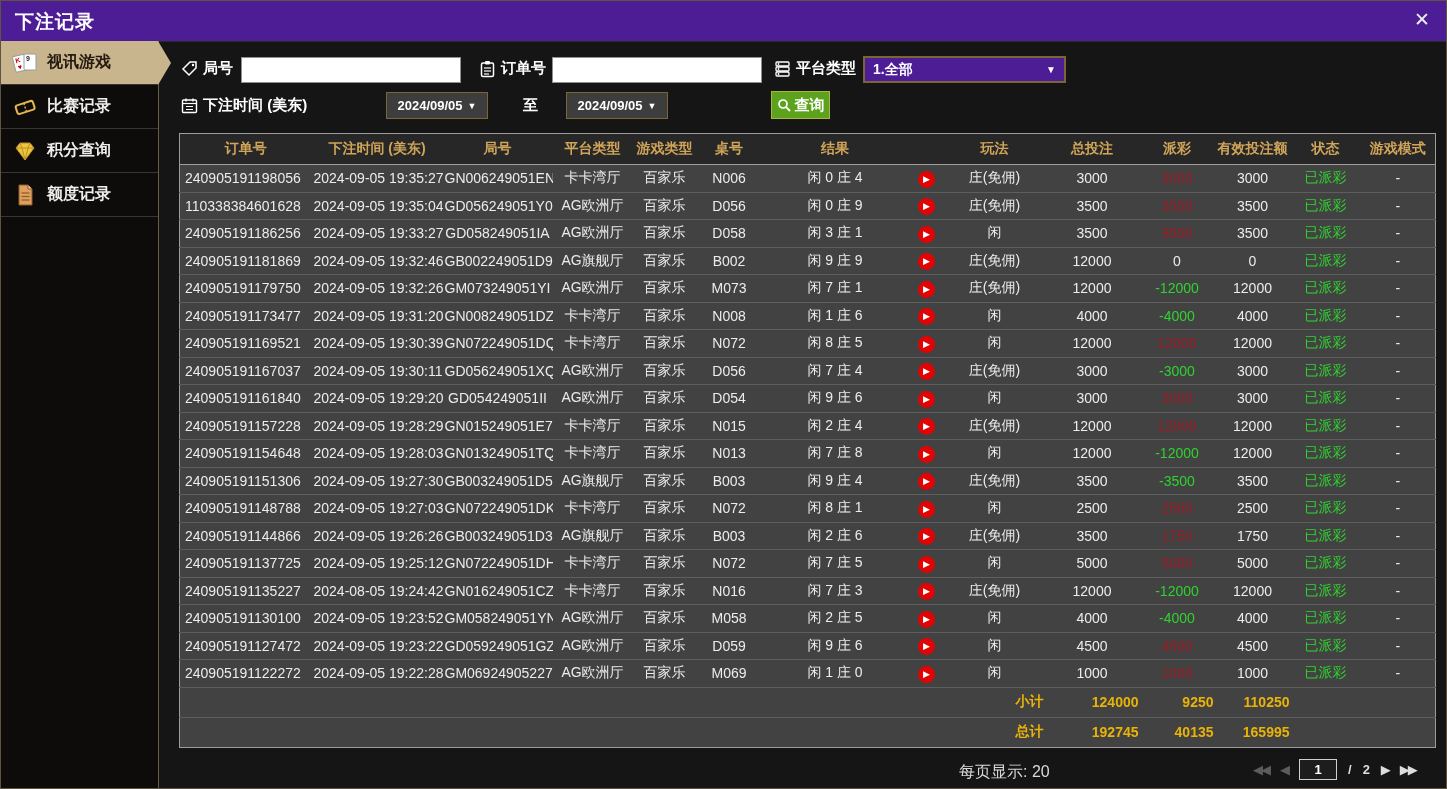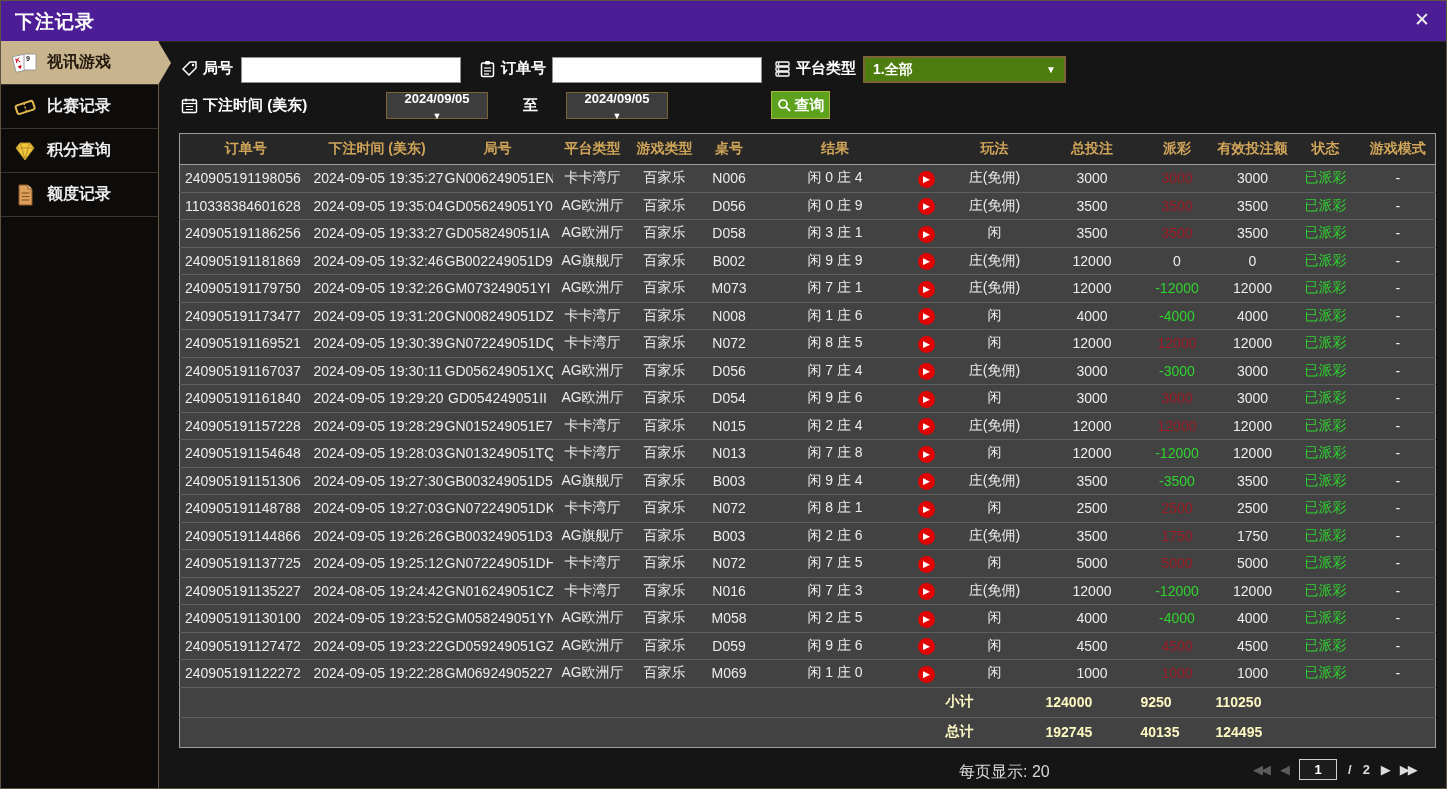--- a/index.html
+++ b/index.html
@@ -15,44 +15,44 @@
   .side-item{position:relative;height:44px;display:flex;align-items:center;gap:9px;padding-left:11px;
     border-bottom:1px solid #39352f;color:#ededed;font-size:16px;font-weight:bold;cursor:pointer;box-sizing:border-box;}
   .side-item.active{background:#c8b48d;color:#241a0e;}
   .side-item.active::after{content:"";position:absolute;left:157px;top:0;width:0;height:0;
     border-top:22px solid transparent;border-bottom:22px solid transparent;border-left:13px solid #c8b48d;z-index:5;}
   .side-icon{width:26px;height:24px;display:inline-flex;align-items:center;justify-content:center;}
   
   .flabel{position:absolute;color:#fff;font-weight:bold;font-size:15px;display:flex;align-items:center;gap:5px;white-space:nowrap;}
   .txt-input{position:absolute;height:24px;background:#fff;border:1px solid #8f8f8f;box-sizing:content-box;
     font-size:14px;padding:0 5px;color:#222;outline:none;}
-  .dd{position:absolute;background:#4d7c0f;border:2px solid #7d6437;color:#fff;font-size:14px;font-weight:bold;
+  .dd{position:absolute;background:#4c1d95;border:2px solid #7d6437;color:#fff;font-size:14px;font-weight:bold;
     display:flex;align-items:center;justify-content:space-between;padding:4px 8px;cursor:pointer;box-sizing:border-box;}
   .dd .arrow{font-size:10px;color:#fff;}
   .date-dd{position:absolute;background:#3d3d3d;border:1px solid #7d6437;color:#fff;font-size:13px;font-weight:bold;
-    display:flex;align-items:center;justify-content:center;gap:5px;cursor:pointer;box-sizing:border-box;flex-direction:column;}
+    display:flex;align-items:center;justify-content:center;gap:5px;cursor:pointer;box-sizing:border-box;}
   .date-dd .arrow{font-size:9px;}
   .search-btn{position:absolute;background:#5ca21c;border:1px solid #aeb23e;color:#fff;font-size:15px;font-weight:bold;
     display:flex;align-items:center;justify-content:center;gap:3px;cursor:pointer;box-sizing:border-box;}
   
   .table-wrap{position:absolute;left:178px;top:132px;}
   table{border-collapse:collapse;table-layout:fixed;width:1256px;border:1px solid #9c9c9c;}
   thead th{height:28px;background:#272727;color:#d0a559;font-size:14px;font-weight:bold;
     border-bottom:1px solid #9c9c9c;white-space:nowrap;overflow:hidden;}
   tbody td{height:26.5px;background:#424242;color:#ececec;font-size:14px;text-align:center;
     border-top:1px solid #5e5e5e;white-space:nowrap;overflow:hidden;padding:0 2px;}
   tbody tr:first-child td{border-top:none;}
   .c-left{text-align:left;padding-left:5px;}
   .win{color:#9c1b25;}
   .loss{color:#2fd32f;}
   .push{color:#ececec;}
   .status{color:#2fd32f;}
   .replay{display:inline-block;width:17px;height:17px;border-radius:50%;background:#e00404;color:#fff;
     font-size:9px;line-height:17px;text-align:center;cursor:pointer;}
-  tfoot td{height:27px;background:#424242;color:#fef9c3;font-size:14px;font-weight:bold;text-align:left;
+  tfoot td{height:27px;background:#424242;color:#eab308;font-size:14px;font-weight:bold;text-align:right;
     border-top:1px solid #5e5e5e;}
   
   .foot-text{position:absolute;color:#d9d9d9;font-size:16px;top:761px;}
   .pager{position:absolute;top:758px;left:1252px;display:flex;align-items:center;gap:11px;
     color:#ddd;font-size:13px;font-weight:bold;}
   .pg{cursor:pointer;letter-spacing:-2px;}
   .pg.dim{color:#5c5c5c;}
   .page-box{width:36px;height:19px;border:1px solid #cfcfcf;background:#1d1d1d;color:#fff;
     text-align:center;line-height:19px;font-size:13px;}
   svg{display:block;}
@@ -541,21 +541,21 @@
           <td>124000</td>
           <td>9250</td>
           <td>110250</td>
           <td colspan="2"></td>
         </tr>
         <tr>
           <td colspan="8"></td>
           <td>总计</td>
           <td>192745</td>
           <td>40135</td>
-          <td>124495</td>
+          <td>165995</td>
           <td colspan="2"></td>
         </tr>
       </tfoot>
     </table>
   </div>
 
   <div class="foot-text" style="left:958px;">每页显示: 20</div>
   <div class="foot-text" style="left:1137px;margin-top:32px;">共计: 36</div>
   <div class="pager">
     <span class="pg dim">◀◀</span>

